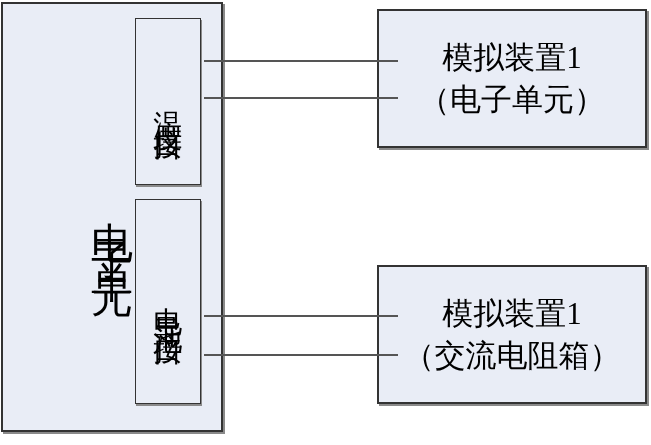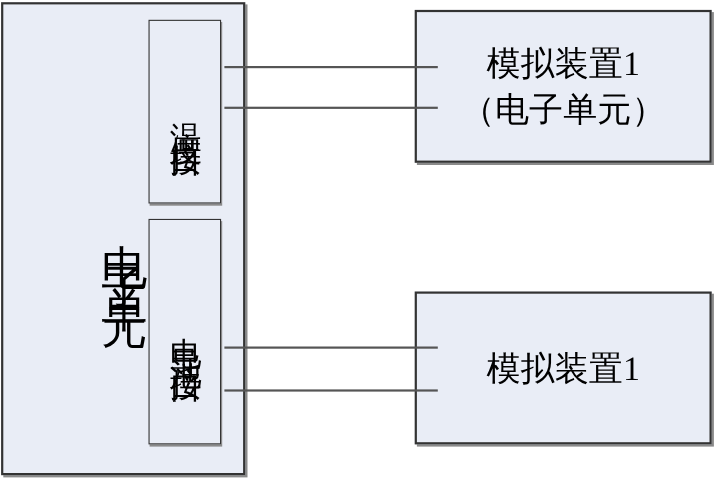--- a/index.html
+++ b/index.html
@@ -106,20 +106,21 @@
     <div class="vtext iface-label">电导池接口</div>
   </div>
 
   <div class="box device-box device-dc">
     <span>模拟装置1</span>
     <span>（电子单元）</span>
   </div>
 
   <div class="box device-box device-ac">
     <span>模拟装置1</span>
+    <span>（交流电阻箱）</span>
   </div>
 
   <div class="wire wire-1"></div>
   <div class="wire wire-2"></div>
   <div class="wire wire-3"></div>
   <div class="wire wire-4"></div>
 
 </div>
 
 </body></html>

